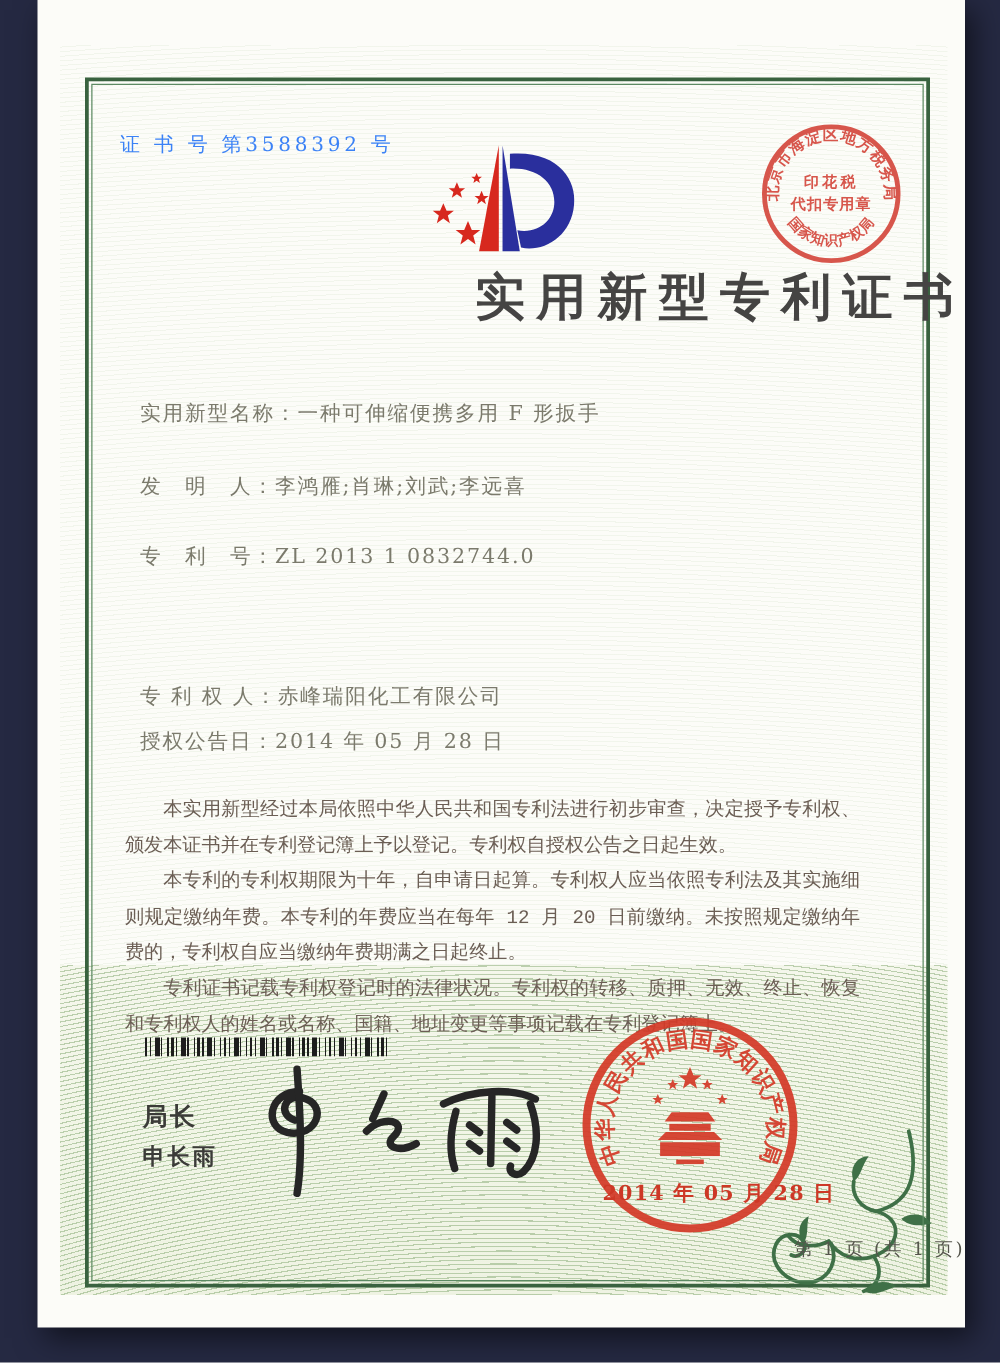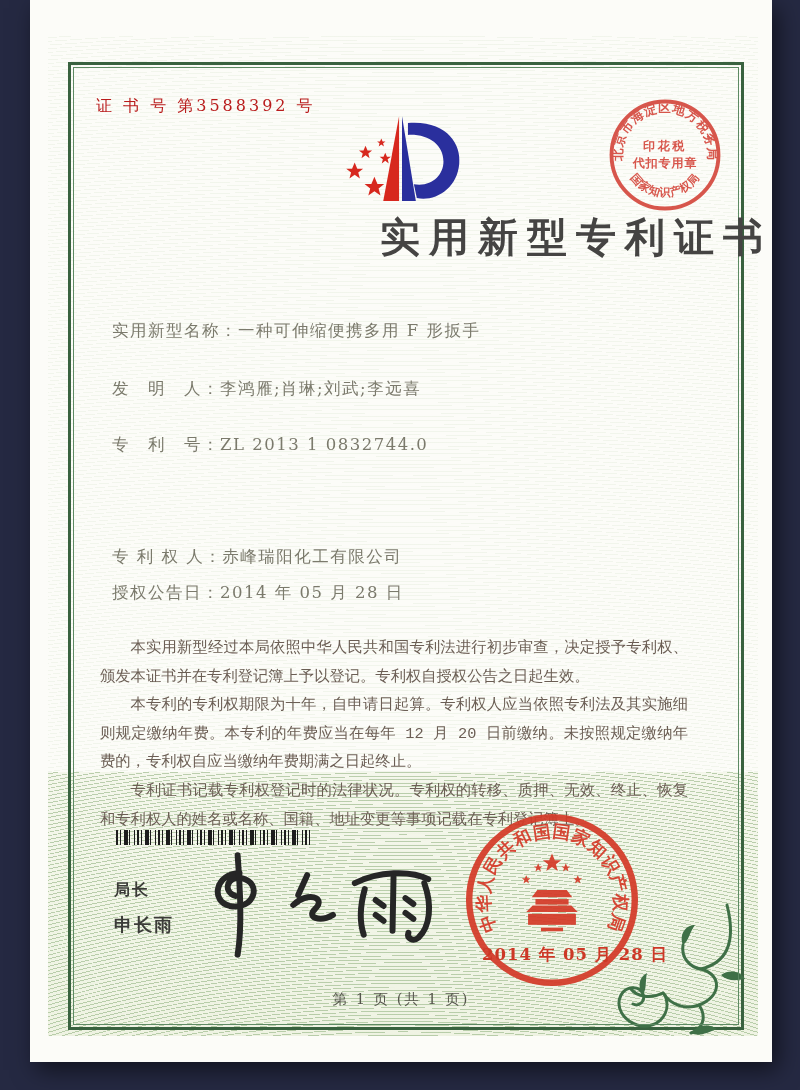--- a/index.html
+++ b/index.html
@@ -12,43 +12,43 @@
     opacity:.35;pointer-events:none;}
   .pattern-lower{position:absolute;left:18px;right:14px;top:772px;bottom:26px;
     background:repeating-radial-gradient(1250px 720px at 50% 240%, rgba(120,160,100,.55) 0 1.5px, transparent 1.5px 6px),
                linear-gradient(#f4f7ea,#edf2e0);
     opacity:.85;pointer-events:none;}
   
   .frame{position:absolute;left:38px;top:62px;width:670px;height:962px;border:3px solid #39623f;}
   .frame::after{content:"";position:absolute;inset:2px;border:1px solid #5d8a63;}
   .corner-ornament{position:absolute;right:-8px;bottom:-12px;width:150px;height:142px;}
   
-  .cert-no{position:absolute;left:66px;top:96px;font-size:16px;letter-spacing:3px;color:#b91c1c;}
+  .cert-no{position:absolute;left:66px;top:106px;font-size:16px;letter-spacing:3px;color:#3b82f6;}
   .logo{position:absolute;left:300px;top:108px;width:148px;height:118px;}
   .title{position:absolute;left:0;top:210px;width:100%;text-align:right;font-size:40px;font-weight:600;letter-spacing:9px;color:#454443;}
   
   .field{position:absolute;left:82px;font-size:16.5px;letter-spacing:1.5px;color:#7b7a6c;white-space:nowrap;}
   .f0{top:320px}.f1{top:378px}.f2{top:434px}.f3{top:490px}.f4{top:546px}.f5{top:582px}
   
   .body-text{position:absolute;left:70px;top:634px;width:588px;font-size:15.3px;line-height:1.87;color:#6b5e54;}
   .body-text p{margin:0;text-indent:2em;text-align:justify;font-family:Liberation Mono, monospace;}
   
   .barcode{position:absolute;left:86px;top:830px;width:194px;height:15px;
     background:repeating-linear-gradient(90deg,#1d1d1d 0 2px,transparent 2px 4px,#1d1d1d 4px 5px,transparent 5px 8px,#1d1d1d 8px 12px,transparent 12px 13px,#1d1d1d 13px 14px,transparent 14px 18px,#1d1d1d 18px 19px,transparent 19px 21px);}
   
-  .signer-title{position:absolute;left:84px;top:880px;font-size:16px;font-weight:600;color:#3b3b38;letter-spacing:2px;font-family:Liberation Serif, serif;}
+  .signer-title{position:absolute;left:84px;top:880px;font-size:20px;font-weight:600;color:#3b3b38;letter-spacing:2px;font-family:Liberation Serif, serif;}
   .signer-name{position:absolute;left:84px;top:913px;font-size:18px;font-weight:600;color:#3b3b38;letter-spacing:2px;font-family:"DejaVu Sans","Liberation Sans",sans-serif;}
   .signature{position:absolute;left:158px;top:843px;width:278px;height:120px;}
   .sr{position:absolute;width:1px;height:1px;overflow:hidden;clip-path:inset(50%);}
   
   .office-seal{position:absolute;left:430px;top:808px;width:184px;height:184px;opacity:.93;}
   .seal-date{position:absolute;left:452px;top:944px;font-size:16.5px;color:#cd3826;letter-spacing:1px;font-weight:600;z-index:5;}
   .tax-stamp{position:absolute;left:566px;top:86px;width:138px;height:138px;opacity:.9;}
   
-  .footer{position:absolute;left:0;top:990px;width:100%;text-align:center;font-size:14.5px;color:#55554c;letter-spacing:2px;}
+  .footer{position:absolute;left:0;top:990px;width:100%;text-align:right;font-size:14.5px;color:#55554c;letter-spacing:2px;}
   svg text{font-family:"DejaVu Serif","Liberation Serif",serif;}
 </style>
 </head>
 <body>
 
 <div class="stage">
   <div class="paper">
     <div class="pattern-all"></div>
     <div class="pattern-lower"></div>
 

